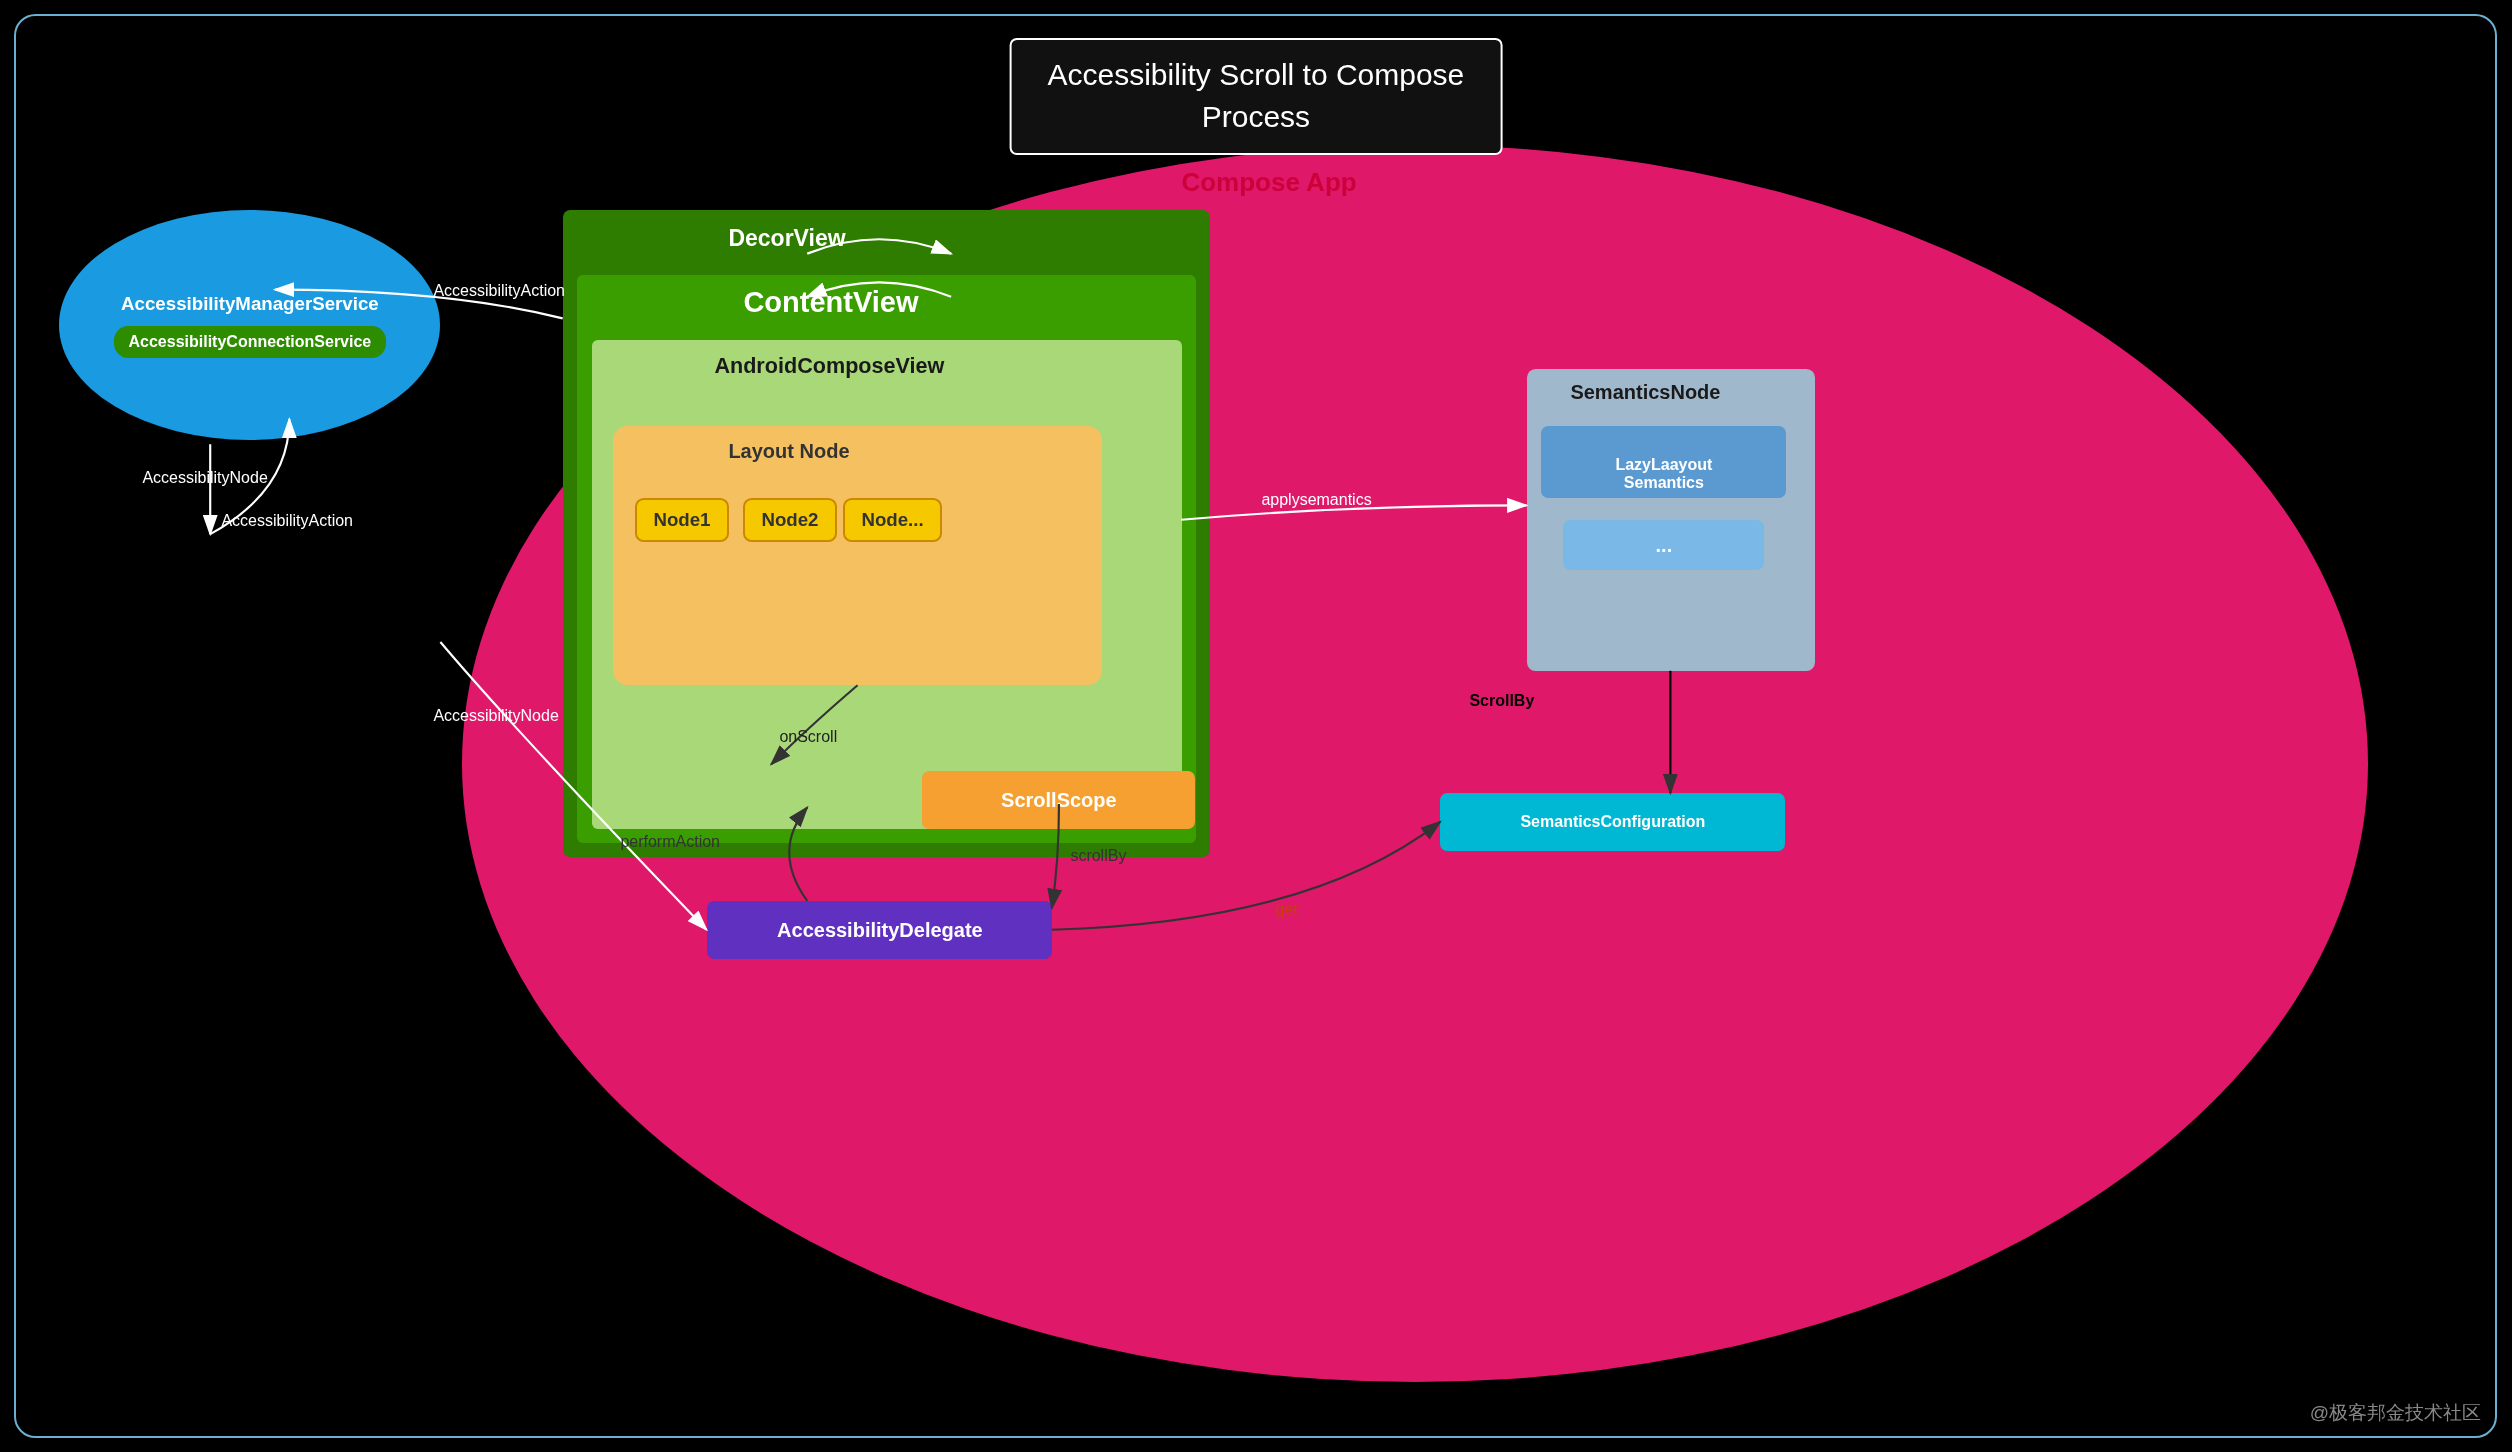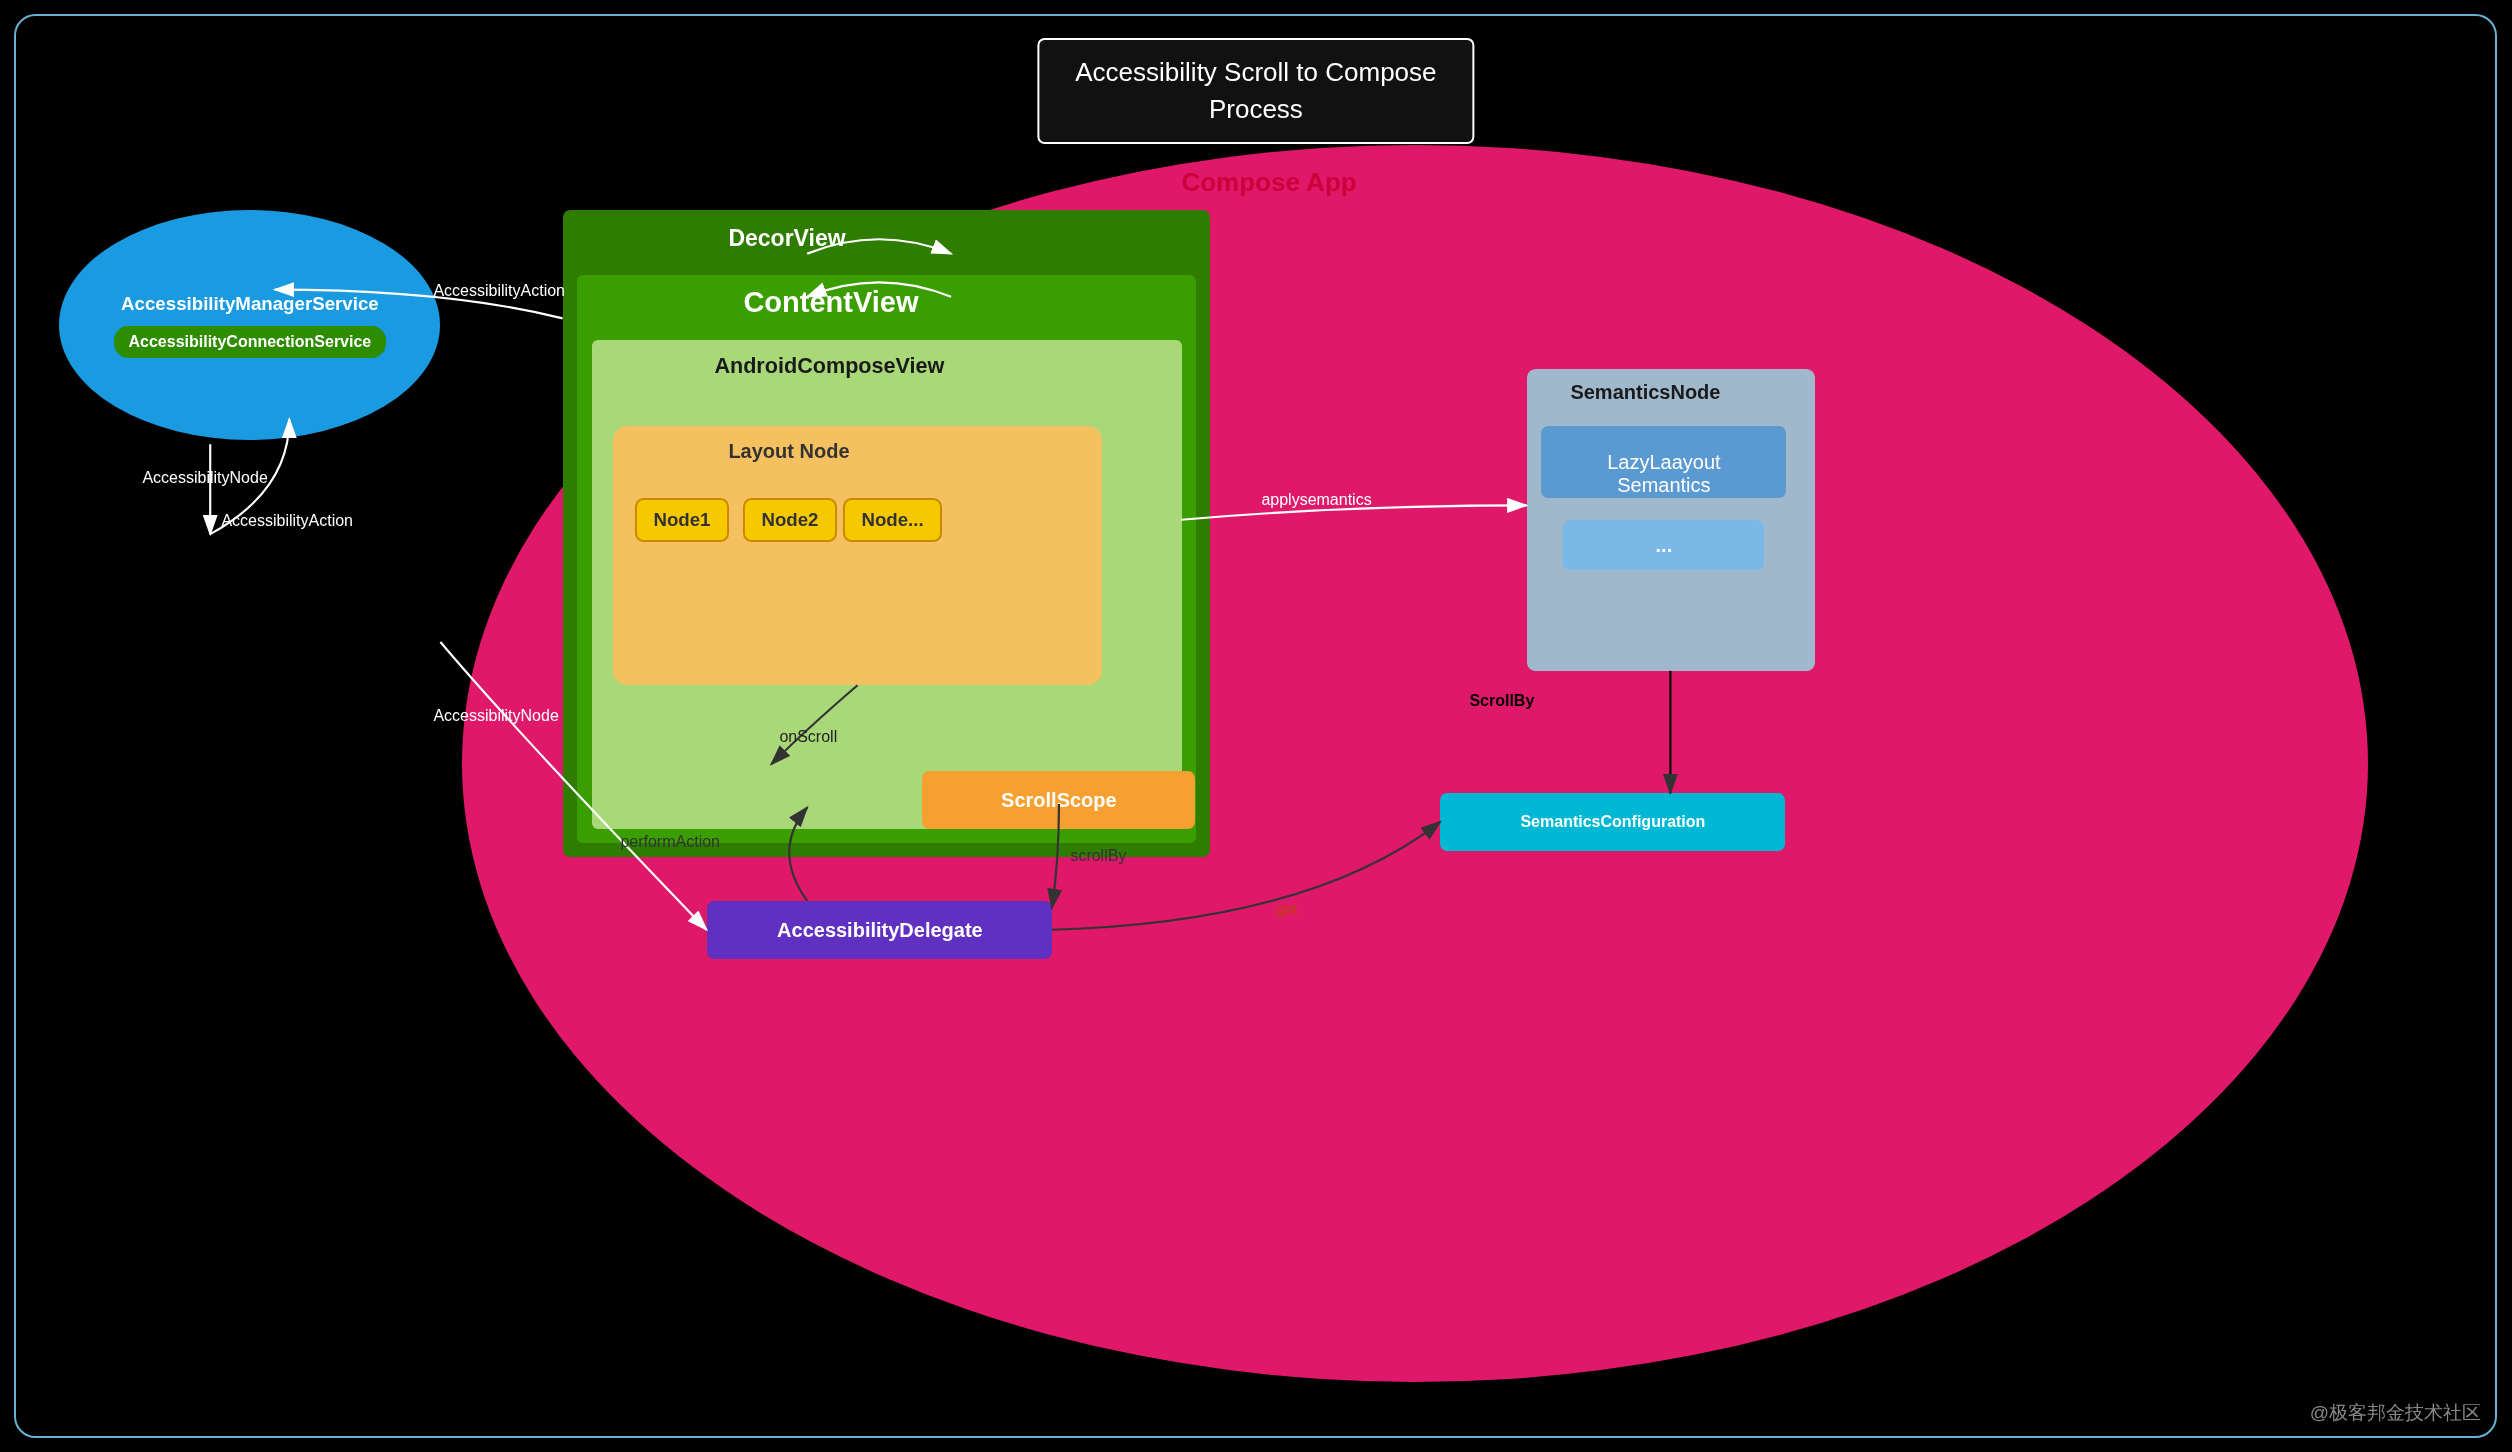--- a/index.html
+++ b/index.html
@@ -31,21 +31,21 @@
       transform: translateX(-50%);
       border: 2.2px solid #fff;
       border-radius: 7.2px;
       padding: 14.4px 36px;
       text-align: center;
       background: #111;
       z-index: 100;
     }
     .title-box span {
       color: #fff;
-      font-size: 26px;
+      font-size: 30px;
       font-weight: 500;
       line-height: 1.4;
       display: block;
     }
 
     
     .compose-app-ellipse {
       position: absolute;
       top: 129px;
       left: 446px;
@@ -251,22 +251,22 @@
       height: 72px;
       background: #5a9ad0;
       border-radius: 7.2px;
       display: flex;
       align-items: center;
       justify-content: center;
       z-index: 12;
     }
     .lazy-box span {
       color: #fff;
-      font-size: 20px;
-      font-weight: normal;
+      font-size: 16px;
+      font-weight: bold;
       text-align: center;
       margin-top: 24px;
     }
     .dots-box {
       position: absolute;
       top: 504px;
       left: 1547px;
       width: 201px;
       height: 50px;
       background: #7ab8e8;

